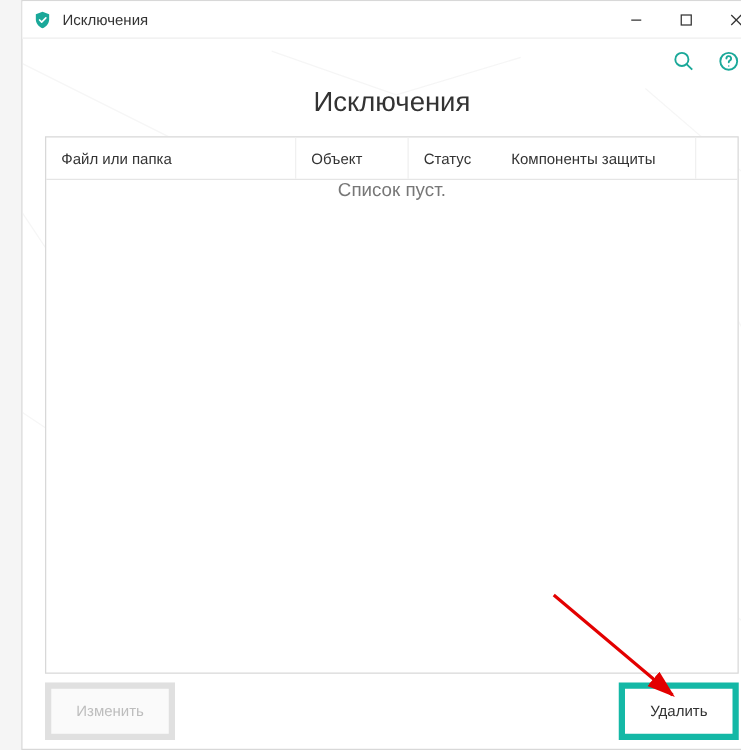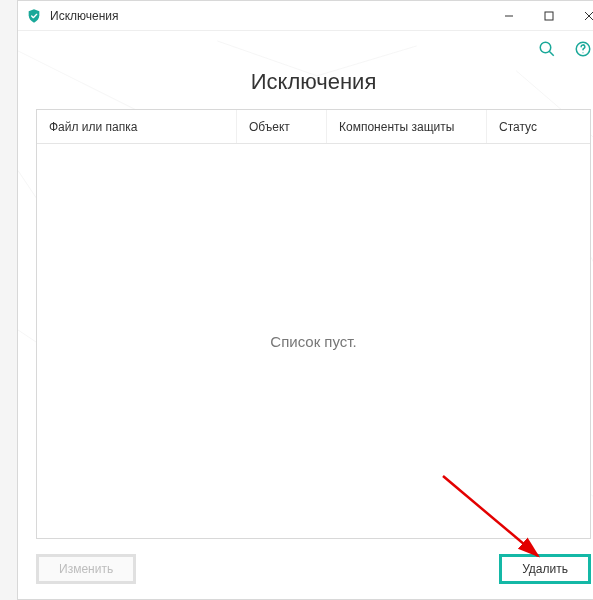--- a/index.html
+++ b/index.html
@@ -113,42 +113,42 @@
     align-items: center;
   }
   .th.c1 { flex: 0 0 200px; text-align: right; }
   .th.c2 { flex: 0 0 90px; }
   .th.c3 { flex: 0 0 160px; }
   .th.c4 { flex: 0 0 70px; border-right: none; }
   .th.c5 { flex: 1 1 auto; border-right: none; }
   .tbody {
     flex: 1 1 auto;
     display: flex;
-    align-items: center;
+    align-items: flex-start;
     justify-content: center;
   }
   .empty-msg {
     color: #777;
     font-size: 15px;
   }
   
   .footer {
     height: 60px;
     display: flex;
     align-items: center;
     padding: 0 18px;
     gap: 10px;
     position: relative;
     z-index: 2;
   }
   .btn {
-    height: 30px;
+    height: 46px;
     min-width: 90px;
     padding: 0 20px;
-    border: 3px solid #14b8a6;
+    border: 5px solid #14b8a6;
     background: #fff;
     font-size: 12px;
     color: #333;
     display: inline-flex;
     align-items: center;
     justify-content: center;
     cursor: pointer;
   }
   .btn.disabled {
     color: #bdbdbd;
@@ -227,22 +227,22 @@
       </svg>
     </span>
   </div>
 
   <h1 class="page-title">Исключения</h1>
 
   <div class="table-wrap">
     <div class="thead">
       <div class="th c1">Файл или папка</div>
       <div class="th c2">Объект</div>
+      <div class="th c4">Статус</div>
       <div class="th c3">Компоненты защиты</div>
-      <div class="th c4">Статус</div>
       <div class="th c5"></div>
     </div>
     <div class="tbody">
       <div class="empty-msg">Список пуст.</div>
     </div>
   </div>
 
   <div class="footer">
     <button class="btn disabled">Изменить</button>
     <div class="spacer"></div>

